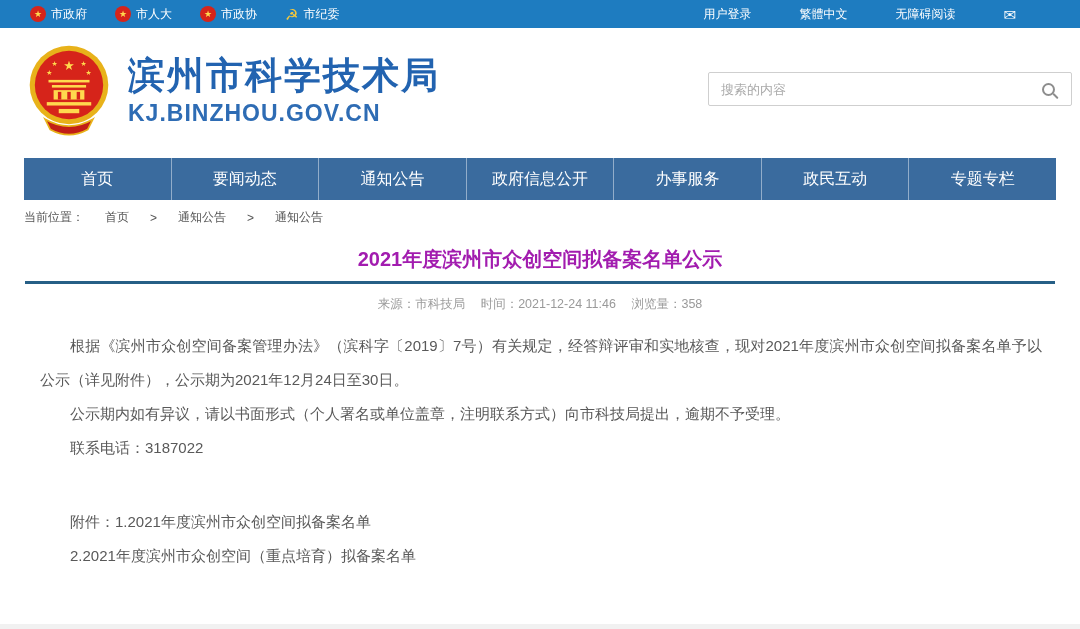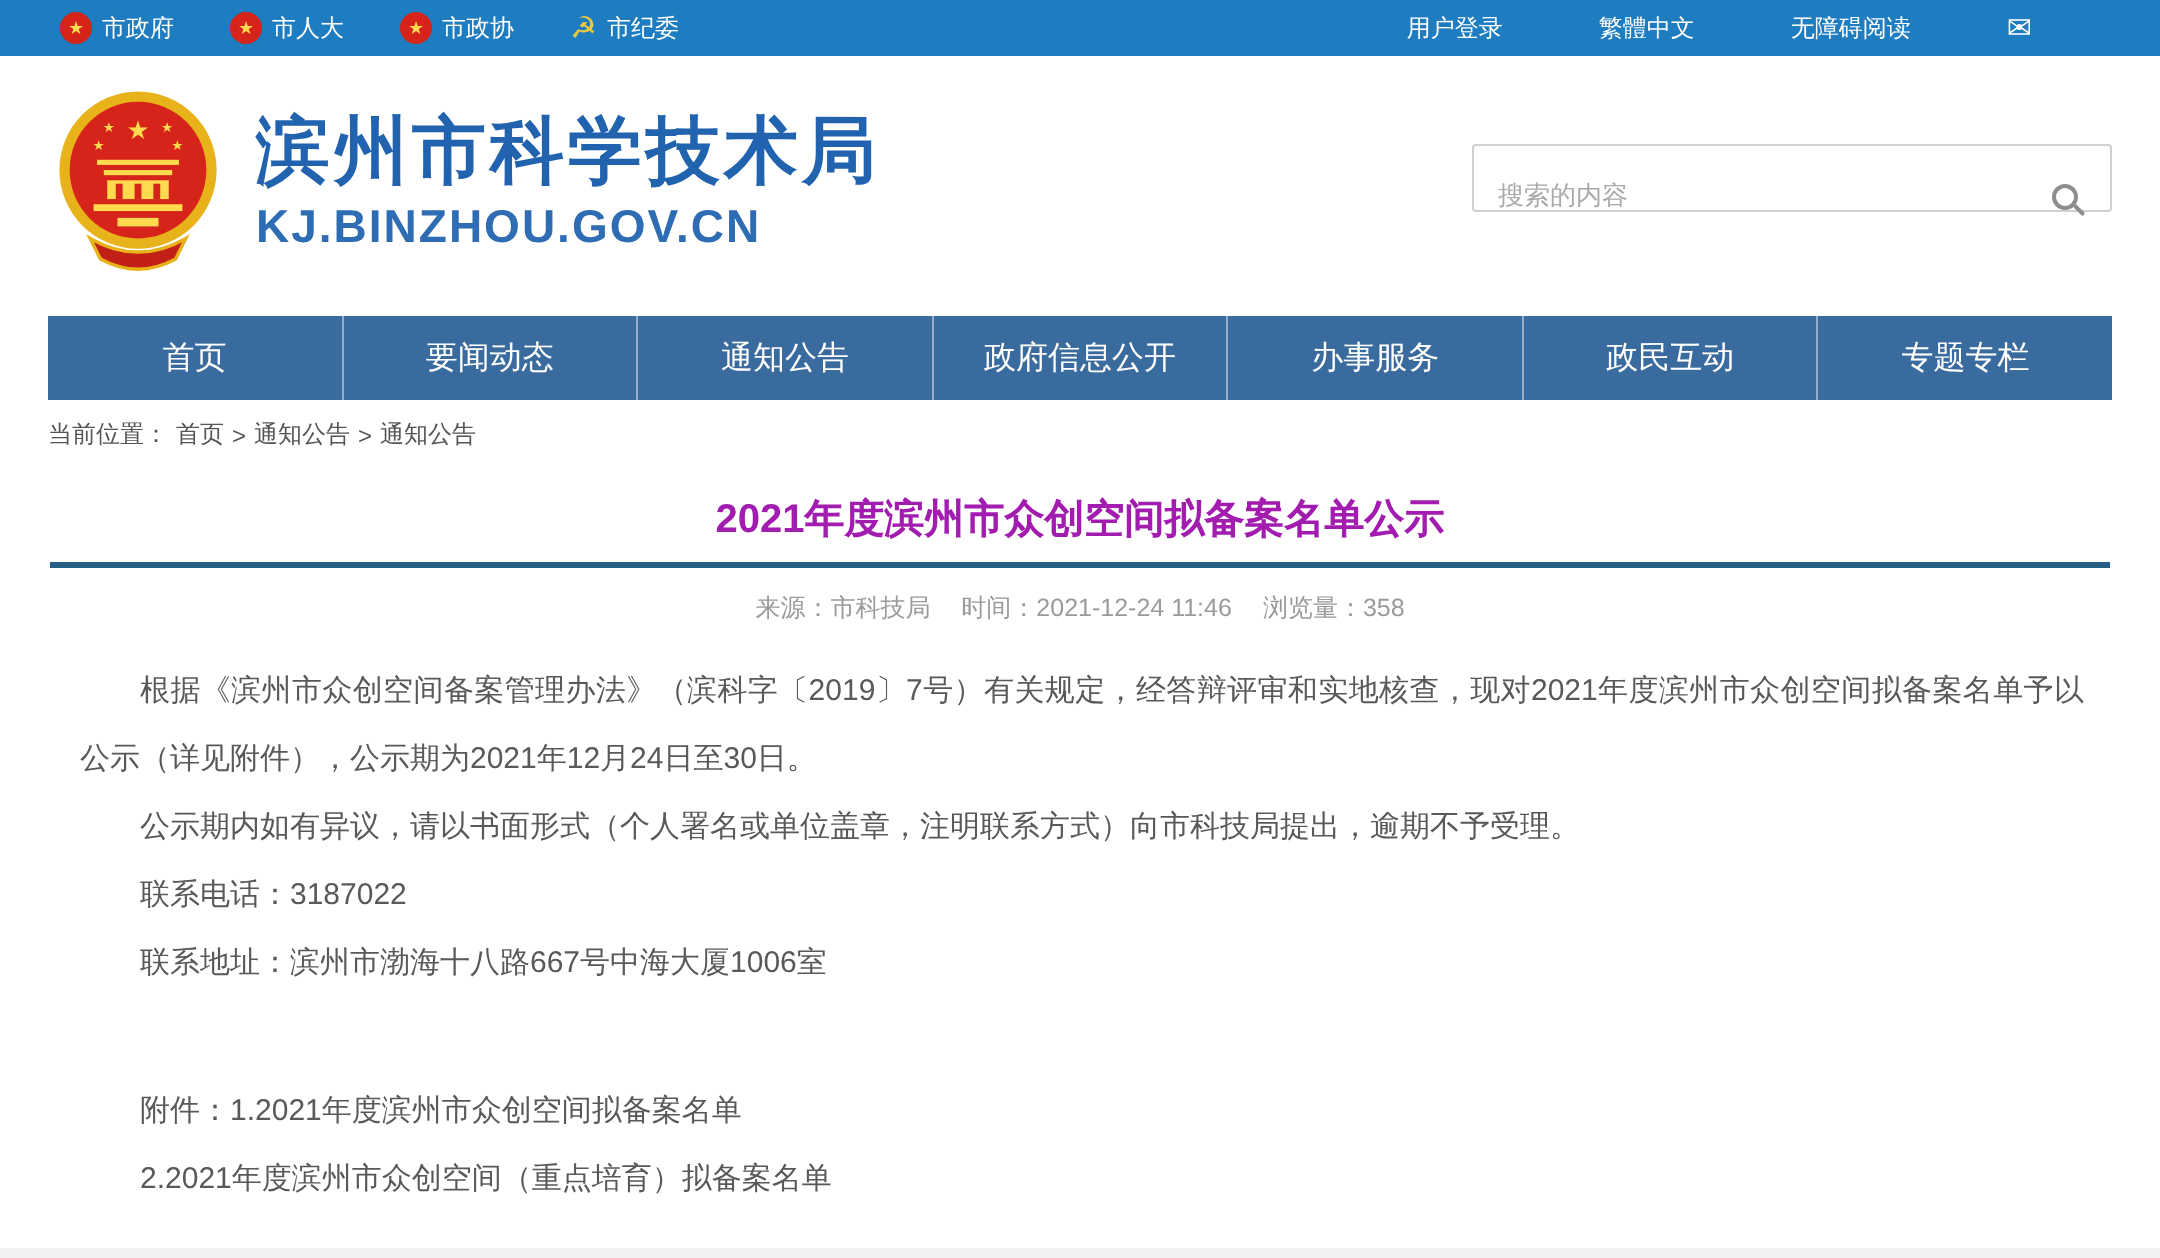--- a/index.html
+++ b/index.html
@@ -19,40 +19,40 @@
                  color: #ffd94e; font-size: 9px; line-height: 1; }
   .party-icon { color: #f4c83c; font-size: 15px; line-height: 1; }
   .mail-icon { color: #fff; font-size: 15px; line-height: 1; cursor: pointer; }
 
   
   .header { position: relative; height: 130px; background: #fff; }
   .logo-wrap { position: absolute; left: 26px; top: 16px; display: flex; align-items: center;
                gap: 16px; cursor: pointer; text-decoration: none; }
   .site-title { color: #2263b0; font-size: 37px; font-weight: 900; letter-spacing: 2px; line-height: 1.15; }
   .site-url { color: #2e6cb4; font-size: 23px; font-weight: 700; letter-spacing: 1px; margin-top: 3px; }
-  .search-box { position: absolute; right: 24px; top: 44px; width: 320px; height: 34px;
-                border: 1px solid #cfcfcf; border-radius: 2px; display: flex; align-items: flex-end;
+  .search-box { position: absolute; right: 8px; top: 44px; width: 364px; height: 34px;
+                border: 1px solid #cfcfcf; border-radius: 2px; display: flex; align-items: center;
                 background: #fff; }
   .search-box input { flex: 1; border: none; outline: none; font-size: 13px; color: #333;
                       padding: 0 10px 0 12px; background: transparent;
                       font-family: "Liberation Sans", "DejaVu Sans", sans-serif; }
   .search-box input::placeholder { color: #a9a9a9; }
   .mag { width: 13px; height: 13px; border: 2px solid #8d8d8d; border-radius: 50%;
          position: relative; margin-right: 16px; cursor: pointer; flex: none; }
   .mag::after { content: ""; position: absolute; width: 7px; height: 2px; background: #8d8d8d;
                 transform: rotate(45deg); right: -6px; bottom: -3px; border-radius: 1px; }
 
   
   .nav { margin: 0 24px; height: 42px; background: #3a6b9e; display: flex; }
   .nav-item { flex: 1; display: flex; align-items: center; justify-content: center;
               color: #fff; font-size: 16px; cursor: pointer; }
   .nav-item + .nav-item { border-left: 1px solid rgba(255,255,255,0.45); text-align: center; }
 
   
-  .breadcrumb { margin: 9px 24px 0; font-size: 12px; color: #555; display: flex; gap: 4px; align-items: center; }
+  .breadcrumb { margin: 9px 24px 0; font-size: 12px; color: #555; display: flex; gap: 21px; align-items: center; }
   .breadcrumb .crumb { cursor: pointer; }
 
   
   .article { padding: 0 20px; }
   .article-title { text-align: center; margin-top: 20px; font-size: 20px; font-weight: 700; color: #a21caf; }
   .controls { text-align: right; padding-right: 50px; margin-top: 12px; font-size: 13px; color: #333; }
   .controls .size-btn { margin: 0 4px; cursor: pointer; }
   .controls .print-btn { margin-left: 16px; cursor: pointer; }
   .title-divider { height: 3px; background: #265f86; border: none; margin: 8px 5px 0 5px; }
   .meta { text-align: center; color: #9a9a9a; font-size: 12.5px; margin-top: 12px; }
@@ -156,21 +156,20 @@
     <div class="meta">
       <span>来源：市科技局</span>
       <span>时间：2021-12-24 11:46</span>
       <span>浏览量：358</span>
     </div>
 
     <div class="body-text">
       <p>根据《滨州市众创空间备案管理办法》（滨科字〔2019〕7号）有关规定，经答辩评审和实地核查，现对2021年度滨州市众创空间拟备案名单予以公示（详见附件），公示期为2021年12月24日至30日。</p>
       <p>公示期内如有异议，请以书面形式（个人署名或单位盖章，注明联系方式）向市科技局提出，逾期不予受理。</p>
       <p>联系电话：3187022</p>
-      <p>联系地址：滨州市渤海十八路667号中海大厦1006室</p>
       <div class="attachments">
         <p>附件：1.2021年度滨州市众创空间拟备案名单</p>
         <p>2.2021年度滨州市众创空间（重点培育）拟备案名单</p>
       </div>
     </div>
   </div>
 
   <div class="footer-strip"></div>
 </div>
 

